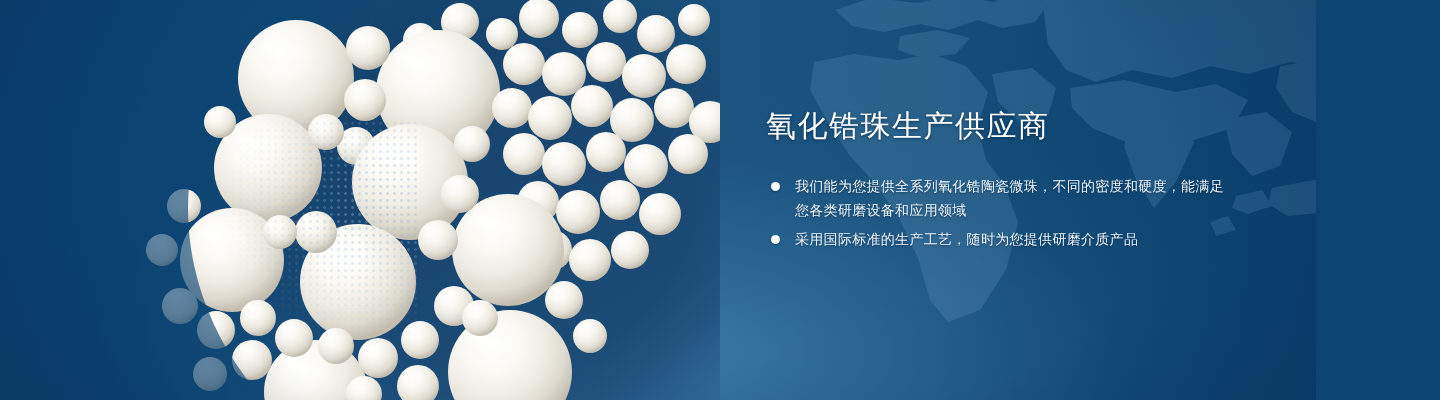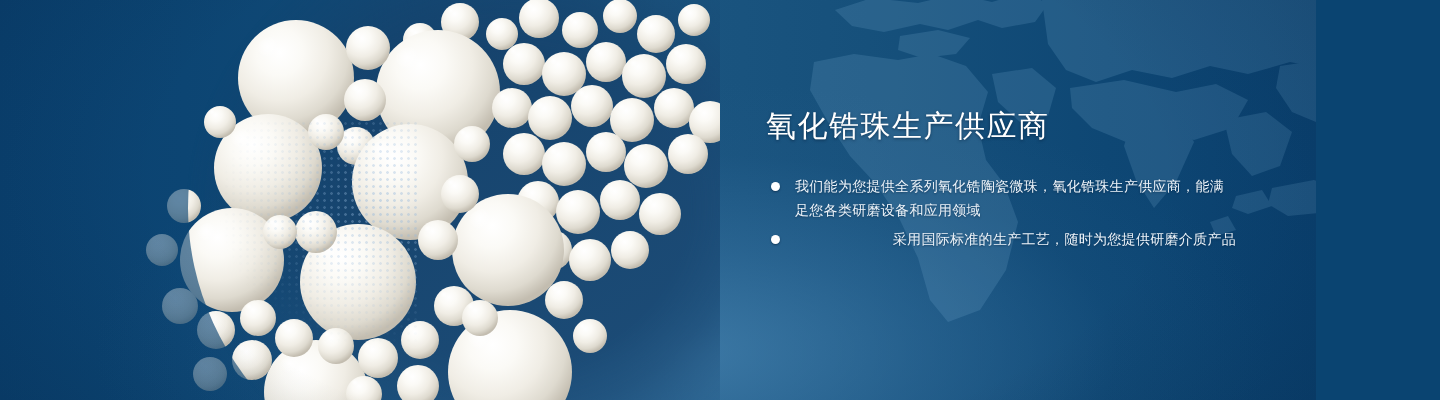--- a/index.html
+++ b/index.html
@@ -134,21 +134,21 @@
   .bullet {
     position: relative;
     padding-left: 25px;
     margin-bottom: 5px;
     font-size: 14px;
     line-height: 24px;
     color: #eef4fa;
     letter-spacing: 0.3px;
     text-shadow: 0 1px 2px rgba(2,24,48,0.45);
   }
-  .bullet:last-child { margin-bottom: 16px; text-align: right; }
+  .bullet:last-child { margin-bottom: 16px; }
   .bullet-dot {
     position: absolute;
     left: 1px;
     top: 8px;
     width: 9px;
     height: 9px;
     border-radius: 50%;
     background: #ffffff;
     box-shadow: 0 1px 2px rgba(2,24,48,0.5);
   }
@@ -386,21 +386,21 @@
 
   <div class="halftone"></div>
   <div class="bg-vignette"></div>
 
   <div class="copy">
     <h1 class="headline">氧化锆珠生产供应商</h1>
 
     <ul class="bullets">
       <li class="bullet">
         <span class="bullet-dot"></span>
-        <span class="bullet-text">我们能为您提供全系列氧化锆陶瓷微珠，氧化锆珠生产供应商，能满足您各类研磨设备和应用领域</span>
+        <span class="bullet-text">我们能为您提供全系列氧化锆陶瓷微珠，不同的密度和硬度，能满足您各类研磨设备和应用领域</span>
       </li>
       <li class="bullet">
         <span class="bullet-dot"></span>
         <span class="bullet-text">采用国际标准的生产工艺，随时为您提供研磨介质产品</span>
       </li>
     </ul>
   </div>
 
 </div>
 

